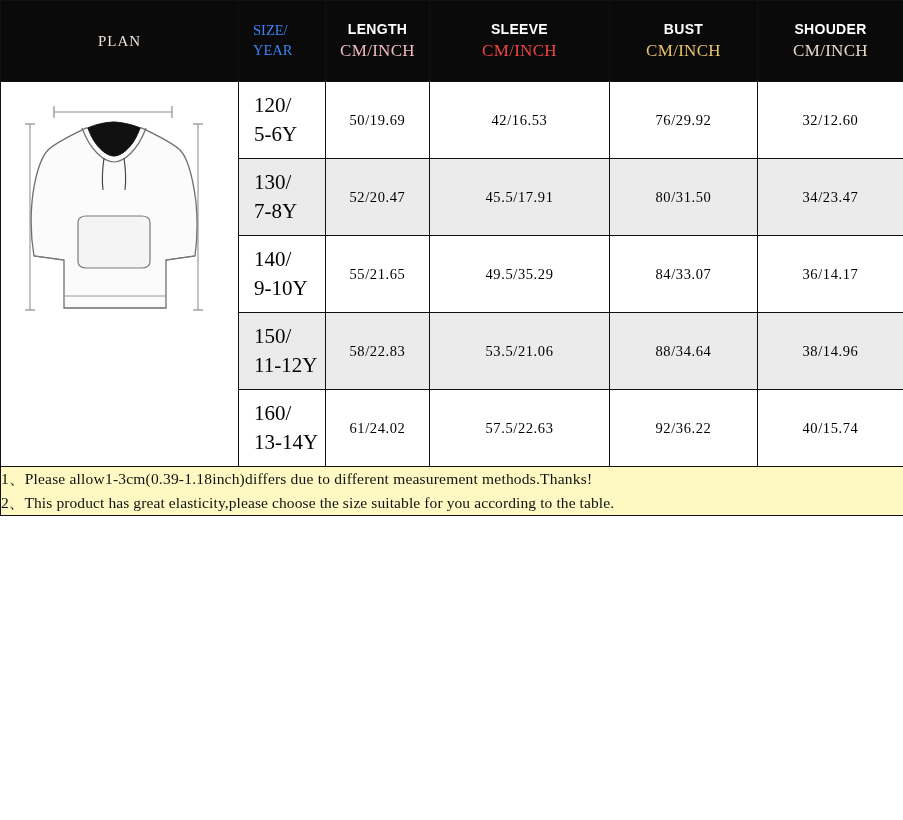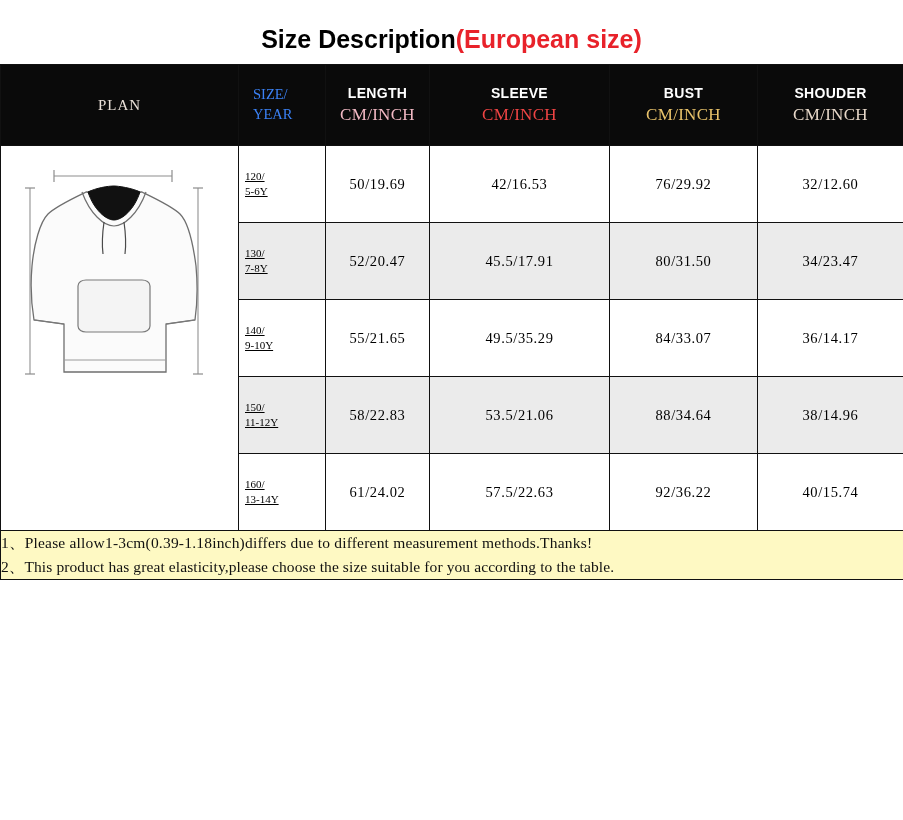--- a/index.html
+++ b/index.html
@@ -102,27 +102,26 @@
   .hoodie-box {
     width: 238px;
     height: 380px;
     position: relative;
   }
   .hoodie-box svg { display: block; margin: 0 auto; }
 
   
   .sizetable td.sizecell {
     font-family: "Liberation Serif", serif;
-    font-size: 11px;
+    font-size: 21px;
     line-height: 1.4;
     text-align: left;
-    padding-left: 6px;
+    padding-left: 15px;
     vertical-align: middle;
     height: 76px;
-    text-decoration: underline;
   }
   .sizetable td.val {
     font-family: "Liberation Serif", serif;
     font-size: 14.5px;
     text-align: center;
     vertical-align: middle;
     letter-spacing: 0.6px;
   }
   tr.alt td { background: #ebebeb; }
   tr.white td { background: #ffffff; }
@@ -141,23 +140,20 @@
     letter-spacing: 0.2px;
     white-space: nowrap;
   }
   .note-line.n2 { letter-spacing: 0.1px; }
 </style>
 </head>
 <body>
 
 <div class="page">
 
-  <div class="title">
-    <span class="t-main">Size Description</span><span class="t-red">(European size)</span>
-  </div>
 
   <div class="table-wrap">
     <table class="sizetable">
       <colgroup>
         <col style="width:238px">
         <col style="width:87px">
         <col style="width:104px">
         <col style="width:180px">
         <col style="width:148px">
         <col style="width:146px">

